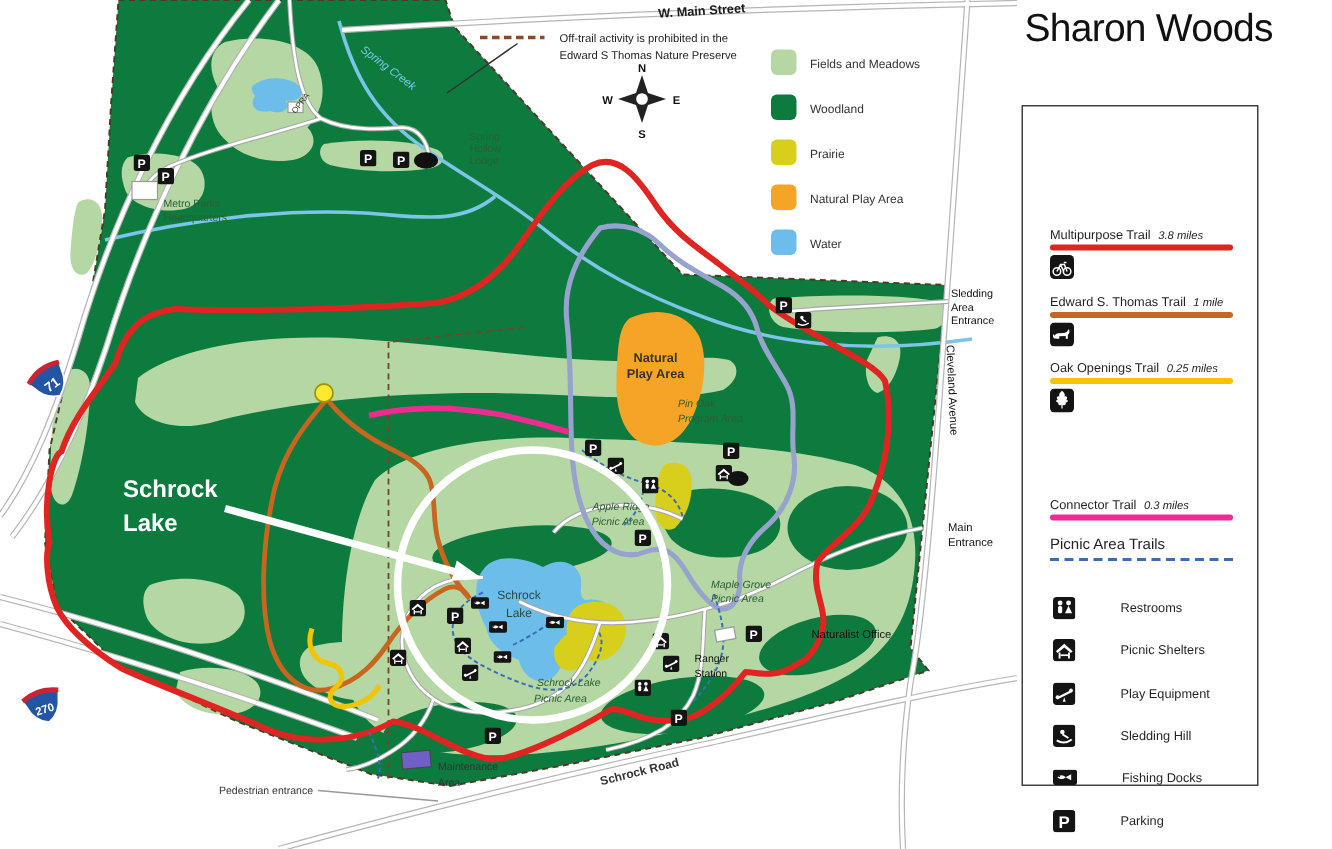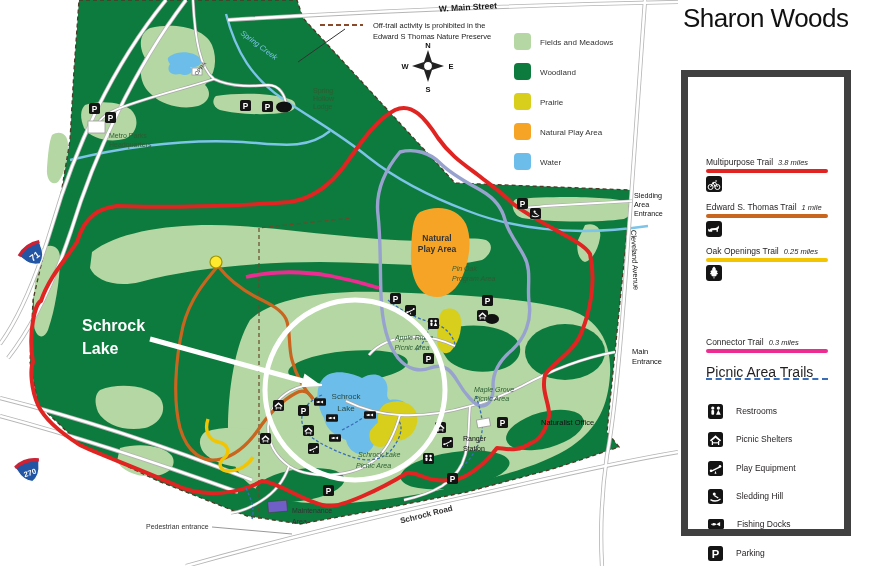--- a/index.html
+++ b/index.html
@@ -2,29 +2,29 @@
 <html><head>
 <meta charset="utf-8">
 <style>
   html,body{margin:0;padding:0;background:#fff;font-family:"Liberation Sans",sans-serif;}
   .stage{position:relative;width:888px;height:566px;background:#fff;overflow:hidden;}
   .map-svg{position:absolute;left:0;top:0;}
   .map-svg text{font-family:"Liberation Sans",sans-serif;}
   
   .panel{position:absolute;left:678px;top:0;width:210px;height:566px;}
   .park-title{position:absolute;left:5px;top:5px;font-size:26px;line-height:26px;font-weight:normal;color:#111;letter-spacing:-0.5px;}
-  .legend-box{position:absolute;left:3px;top:70px;width:156px;height:452px;border:7px solid #404040;background:#fff;}
+  .legend-box{position:absolute;left:3px;top:70px;width:156px;height:452px;border:1px solid #404040;background:#fff;}
   .trail-entry{position:absolute;left:18px;width:122px;}
   .t-name{font-size:8.5px;color:#231f20;white-space:nowrap;}
   .t-miles{font-style:italic;font-size:7.5px;color:#231f20;padding-left:5px;}
   .t-line{height:3.5px;border-radius:2px;margin-top:2px;}
   .t-icon{margin-top:3px;}
-  .picnic-label{position:absolute;left:18px;top:287px;font-size:14px;color:#231f20;}
+  .picnic-label{position:absolute;left:18px;top:287px;font-size:10px;color:#231f20;}
   .picnic-line{position:absolute;left:18px;top:301px;width:122px;border-top:2px dashed #3a6db8;}
-  .f-row{position:absolute;left:20px;height:16px;display:flex;align-items:center;gap:13px;}
+  .f-row{position:absolute;left:20px;height:16px;display:flex;align-items:center;gap:30px;}
   .f-label{font-size:8.5px;color:#231f20;white-space:nowrap;}
   .fr0{top:326px}.fr1{top:354px}.fr2{top:383px}.fr3{top:411px}.fr4{top:439px}.fr5{top:468px}
   .te0{top:80px}.te1{top:125px}.te2{top:169px}.te3{top:214px}.te4{top:260px}
 </style>
 </head>
 <body>
 
 <div class="stage">
 
 <svg class="map-svg" width="678" height="566" viewBox="0 0 678 566">

